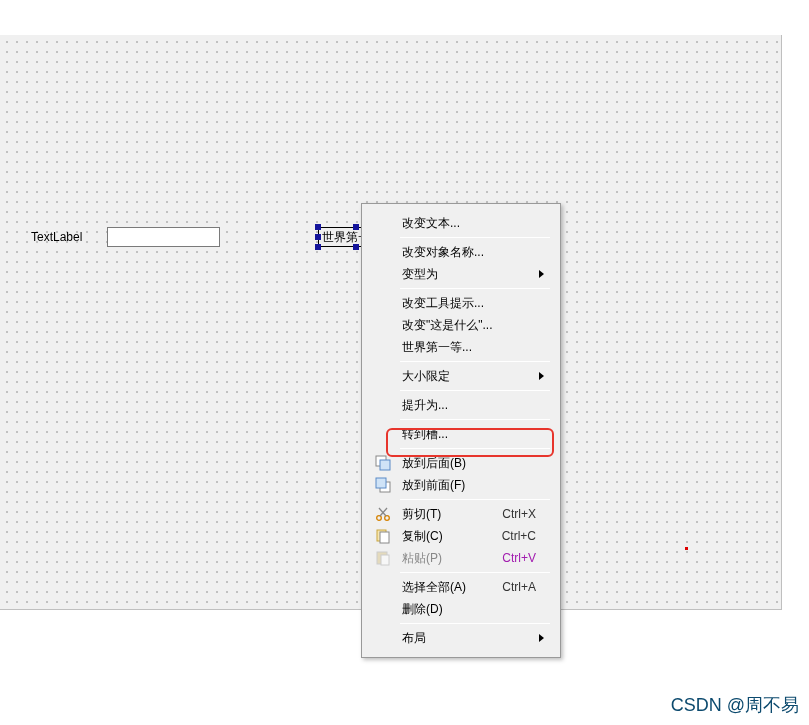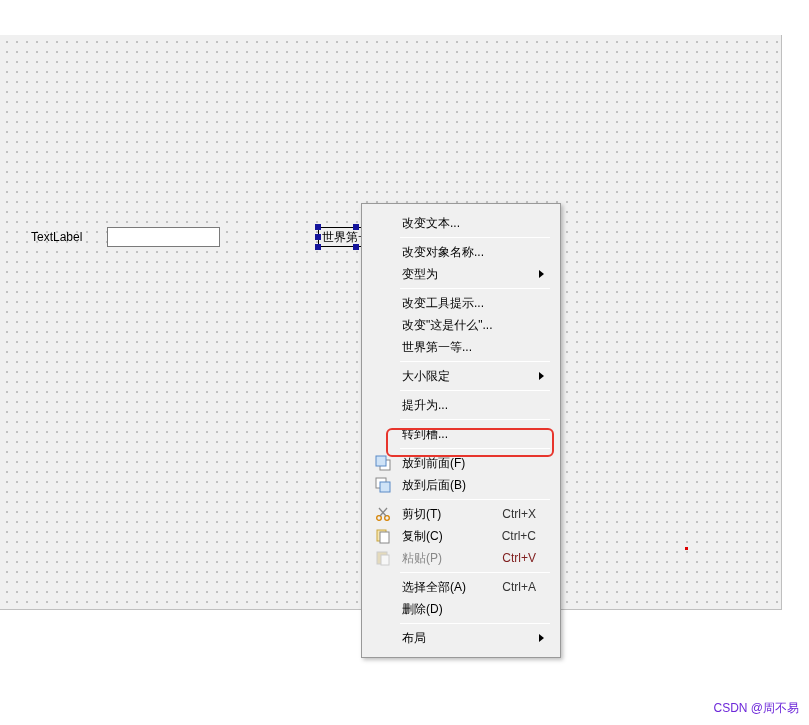--- a/index.html
+++ b/index.html
@@ -90,21 +90,21 @@
   height: 1px;
   margin: 3px 2px 3px 30px;
   background: #c8c8c8;
   border-bottom: 1px solid #fff;
 }
 .shortcut {
   margin-left: auto;
   margin-right: 16px;
   color: #333;
 }
-.menu-item.disabled .shortcut { color: #7f1d1d; }
+.menu-item.disabled .shortcut { color: #a21caf; }
 .arrow {
   margin-left: auto;
   margin-right: 8px;
   width: 0; height: 0;
   border-top: 4px solid transparent;
   border-bottom: 4px solid transparent;
   border-left: 5px solid #000;
 }
 .micon {
   position: absolute;
@@ -124,22 +124,22 @@
 }
 .red-dot {
   position: absolute;
   left: 685px; top: 512px;
   width: 3px; height: 3px;
   background: #d00;
 }
 .watermark {
   position: absolute;
   right: 10px; bottom: 8px;
-  color: #6d28d9;
-  font-size: 12px;
+  color: #0c4a6e;
+  font-size: 18px;
 }
 </style>
 </head>
 <body>
 
 <div class="canvas">
   <div class="text-label">TextLabel</div>
   <div class="line-edit"></div>
   <div class="selected-widget">
     <span>世界第一等</span>
@@ -190,34 +190,34 @@
     </div>
   <div class="menu-sep"></div>
   <div class="menu-item">
       <span>转到槽...</span>
     </div>
   <div class="menu-sep"></div>
 
   <div class="menu-item">
     <span class="micon">
       <svg width="16" height="16">
+          <rect x="1" y="1" width="10" height="10" fill="#fff" stroke="#888"></rect>
+          <rect x="5" y="5" width="10" height="10" fill="#cfe3f7" stroke="#5a8ac6"></rect>
+        </svg>
+    </span>
+    <span>放到后面(B)</span>
+  </div>
+  <div class="menu-item">
+    <span class="micon">
+      <svg width="16" height="16">
           <rect x="5" y="5" width="10" height="10" fill="#fff" stroke="#888"></rect>
           <rect x="1" y="1" width="10" height="10" fill="#cfe3f7" stroke="#5a8ac6"></rect>
         </svg>
     </span>
     <span>放到前面(F)</span>
-  </div>
-  <div class="menu-item">
-    <span class="micon">
-      <svg width="16" height="16">
-          <rect x="1" y="1" width="10" height="10" fill="#fff" stroke="#888"></rect>
-          <rect x="5" y="5" width="10" height="10" fill="#cfe3f7" stroke="#5a8ac6"></rect>
-        </svg>
-    </span>
-    <span>放到后面(B)</span>
   </div>
   <div class="menu-sep"></div>
 
   <div class="menu-item">
     <span class="micon">
       <svg width="16" height="16">
           <circle cx="4" cy="12" r="2.3" fill="none" stroke="#d68200" stroke-width="1.3"></circle>
           <circle cx="12" cy="12" r="2.3" fill="none" stroke="#d68200" stroke-width="1.3"></circle>
           <line x1="5" y1="10" x2="12" y2="2" stroke="#888" stroke-width="1.3"></line>
           <line x1="11" y1="10" x2="4" y2="2" stroke="#888" stroke-width="1.3"></line>

